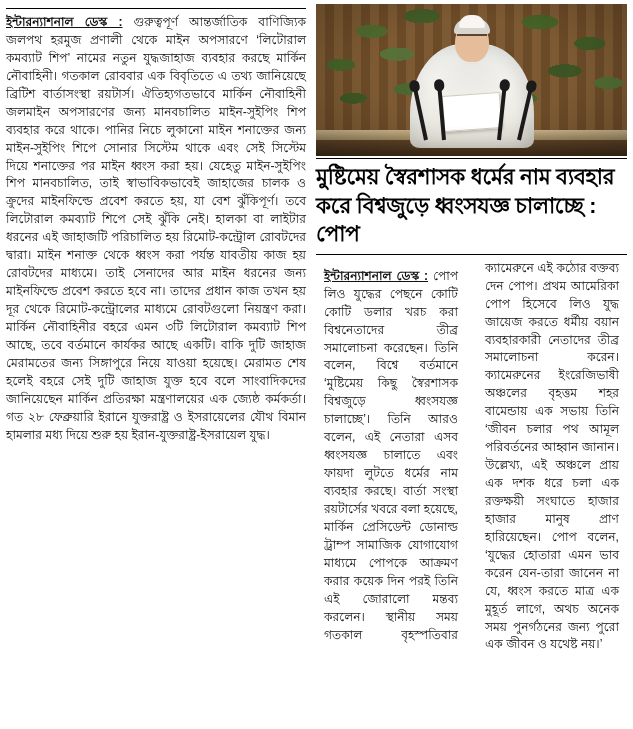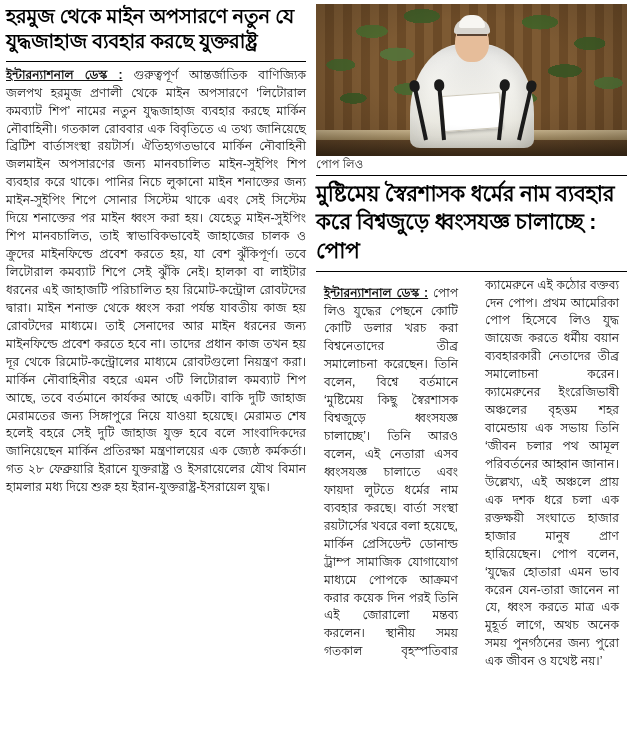--- a/index.html
+++ b/index.html
@@ -222,21 +222,20 @@
     position: absolute; inset: 0;
     background: radial-gradient(ellipse at 50% 45%, rgba(0,0,0,0) 45%, rgba(0,0,0,.22) 100%);
   }
 </style>
 </head>
 <body>
 
 <div class="page">
 
   <div class="left-col">
-    <h1 class="headline-left">হরমুজ থেকে মাইন অপসারণে নতুন যে যুদ্ধজাহাজ ব্যবহার করছে যুক্তরাষ্ট্র</h1>
     <hr class="hr-thin">
     <div class="body-text">
       <p><span class="byline">ইন্টারন্যাশনাল ডেস্ক :</span><span> গুরুত্বপূর্ণ আন্তর্জাতিক বাণিজ্যিক জলপথ হরমুজ প্রণালী থেকে মাইন অপসারণে ‘লিটোরাল কমব্যাট শিপ’ নামের নতুন যুদ্ধজাহাজ ব্যবহার করছে মার্কিন নৌবাহিনী। গতকাল রোববার এক বিবৃতিতে এ তথ্য জানিয়েছে ব্রিটিশ বার্তাসংস্থা রয়টার্স।
 ঐতিহ্যগতভাবে মার্কিন নৌবাহিনী জলমাইন অপসারণের জন্য মানবচালিত মাইন-সুইপিং শিপ ব্যবহার করে থাকে। পানির নিচে লুকানো মাইন শনাক্তের জন্য মাইন-সুইপিং শিপে সোনার সিস্টেম থাকে এবং সেই সিস্টেম দিয়ে শনাক্তের পর মাইন ধ্বংস করা হয়। যেহেতু মাইন-সুইপিং শিপ মানবচালিত, তাই স্বাভাবিকভাবেই জাহাজের চালক ও ক্রুদের মাইনফিল্ডে প্রবেশ করতে হয়, যা বেশ ঝুঁকিপূর্ণ।
 তবে লিটোরাল কমব্যাট শিপে সেই ঝুঁকি নেই। হালকা বা লাইটার ধরনের এই জাহাজটি পরিচালিত হয় রিমোট-কন্ট্রোল রোবটদের দ্বারা। মাইন শনাক্ত থেকে ধ্বংস করা পর্যন্ত যাবতীয় কাজ হয় রোবটদের মাধ্যমে। তাই সেনাদের আর মাইন ধরনের জন্য মাইনফিল্ডে প্রবেশ করতে হবে না। তাদের প্রধান কাজ তখন হয় দূর থেকে রিমোট-কন্ট্রোলের মাধ্যমে রোবটগুলো নিয়ন্ত্রণ করা।  মার্কিন নৌবাহিনীর বহরে এমন ৩টি লিটোরাল কমব্যাট শিপ আছে, তবে বর্তমানে কার্যকর আছে একটি। বাকি দুটি জাহাজ মেরামতের জন্য সিঙ্গাপুরে নিয়ে যাওয়া হয়েছে। মেরামত শেষ হলেই বহরে সেই দুটি জাহাজ যুক্ত হবে বলে সাংবাদিকদের জানিয়েছেন মার্কিন প্রতিরক্ষা মন্ত্রণালয়ের এক জ্যেষ্ঠ কর্মকর্তা।
 গত ২৮ ফেব্রুয়ারি ইরানে যুক্তরাষ্ট্র ও ইসরায়েলের যৌথ বিমান হামলার মধ্য দিয়ে শুরু হয় ইরান-যুক্তরাষ্ট্র-ইসরায়েল যুদ্ধ।</span></p>
     </div>
   </div>
 
   <div class="right-col">
@@ -255,21 +254,20 @@
         <div class="glasses"></div>
         <div class="paper"></div>
       </div>
       <div class="mic m1"></div>
       <div class="mic m2"></div>
       <div class="mic m3"></div>
       <div class="mic m4"></div>
       <div class="vignette"></div>
     </div>
 
-    <div class="photo-caption">পোপ লিও</div>
     <hr class="rule-strong">
 
     <h1 class="headline-right">মুষ্টিমেয় স্বৈরশাসক ধর্মের নাম ব্যবহার করে বিশ্বজুড়ে ধ্বংসযজ্ঞ চালাচ্ছে : পোপ</h1>
     <hr class="hr-thin">
 
     <div class="two-col">
       <p><span class="byline">ইন্টারন্যাশনাল ডেস্ক :</span><span> পোপ লিও যুদ্ধের পেছনে কোটি কোটি ডলার খরচ করা বিশ্বনেতাদের তীব্র সমালোচনা করেছেন। তিনি বলেন, বিশ্বে বর্তমানে ‘মুষ্টিমেয় কিছু স্বৈরশাসক বিশ্বজুড়ে ধ্বংসযজ্ঞ চালাচ্ছে’। তিনি আরও বলেন, এই নেতারা এসব ধ্বংসযজ্ঞ চালাতে এবং ফায়দা লুটতে ধর্মের নাম ব্যবহার করছে। বার্তা সংস্থা রয়টার্সের খবরে বলা হয়েছে, মার্কিন প্রেসিডেন্ট ডোনাল্ড ট্রাম্প সামাজিক যোগাযোগ মাধ্যমে পোপকে আক্রমণ করার কয়েক দিন পরই তিনি এই জোরালো মন্তব্য করলেন। স্থানীয় সময় গতকাল বৃহস্পতিবার ক্যামেরুনে এই কঠোর বক্তব্য দেন পোপ। প্রথম আমেরিকা পোপ হিসেবে লিও যুদ্ধ জায়েজ করতে ধর্মীয় বয়ান ব্যবহারকারী নেতাদের তীব্র সমালোচনা করেন। ক্যামেরুনের ইংরেজিভাষী অঞ্চলের বৃহত্তম শহর বামেন্ডায় এক সভায় তিনি ‘জীবন চলার পথ আমূল পরিবর্তনের আহ্বান জানান। উল্লেখ্য, এই অঞ্চলে প্রায় এক দশক ধরে চলা এক রক্তক্ষয়ী সংঘাতে হাজার হাজার মানুষ প্রাণ হারিয়েছেন। পোপ বলেন, ‘যুদ্ধের হোতারা এমন ভাব করেন যেন-তারা জানেন না যে, ধ্বংস করতে মাত্র এক মুহূর্ত লাগে, অথচ অনেক সময় পুনর্গঠনের জন্য পুরো এক জীবন ও যথেষ্ট নয়।’</span></p>
     </div>
   </div>
 

